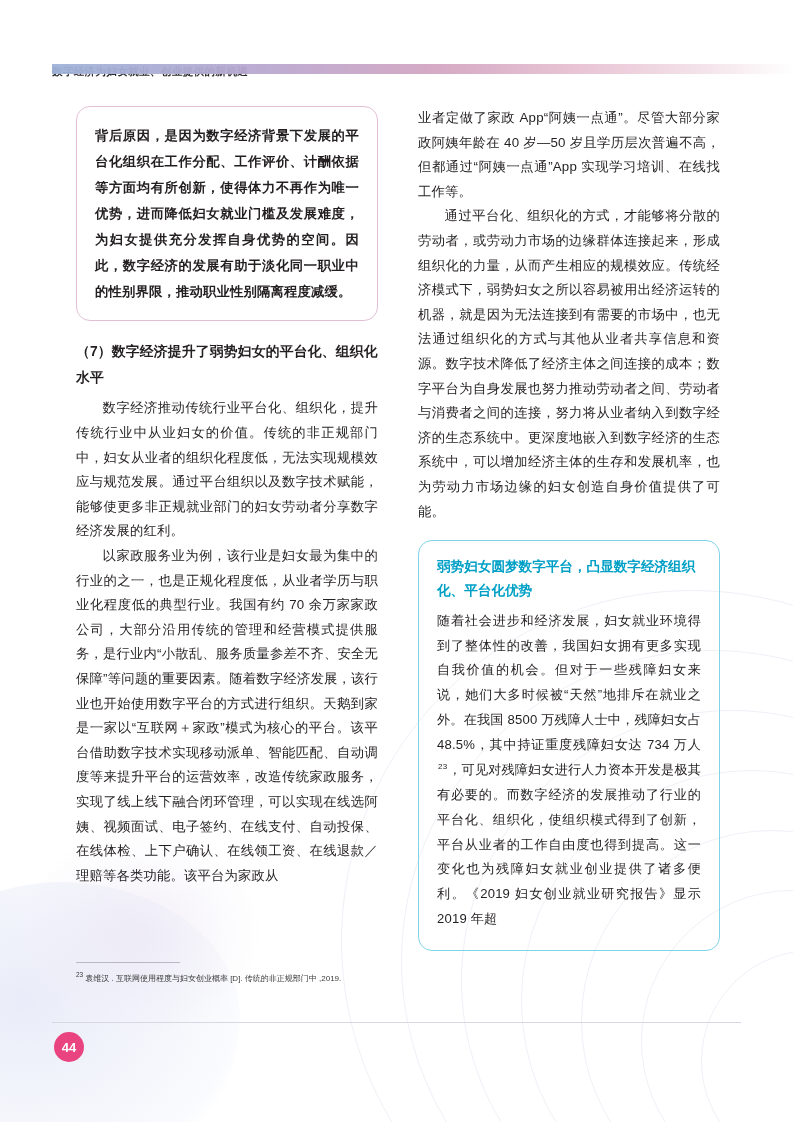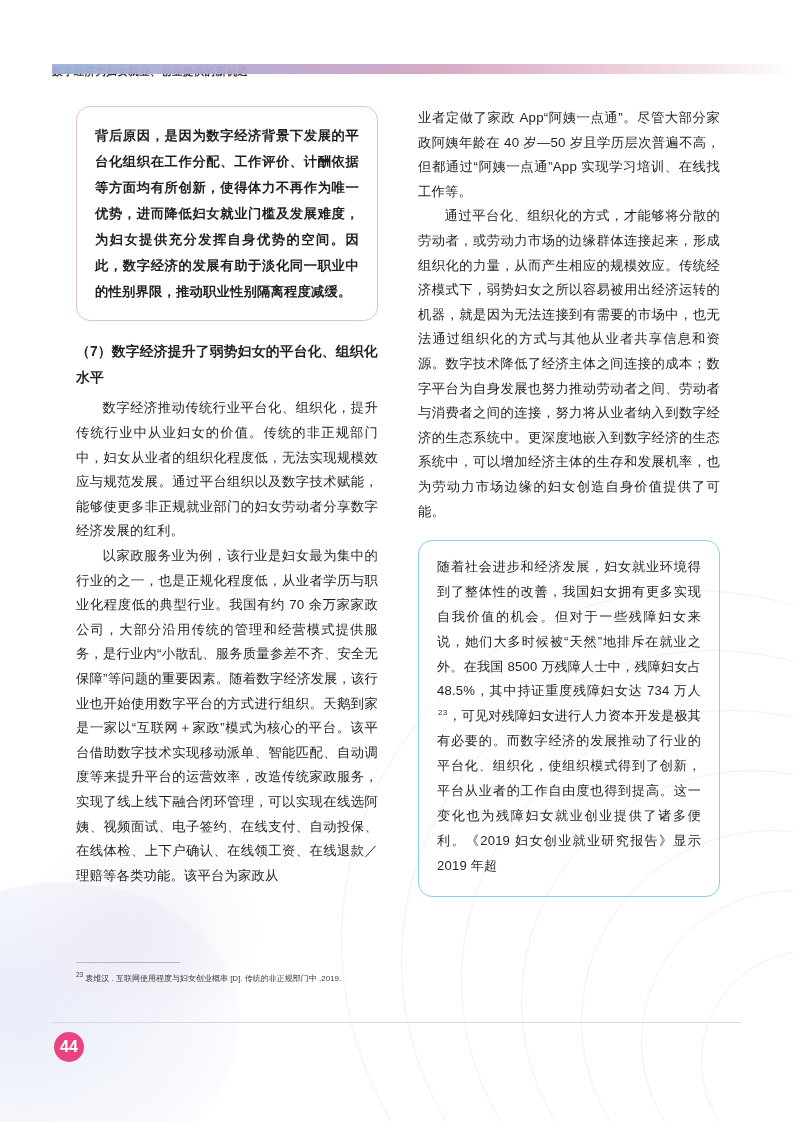--- a/index.html
+++ b/index.html
@@ -189,21 +189,21 @@
   }
   .page-number {
     position: absolute;
     left: 54px;
     top: 1032px;
     width: 30px;
     height: 30px;
     border-radius: 50%;
     background: #e9447f;
     color: #ffffff;
-    font-size: 16px;
+    font-size: 13px;
     font-weight: bold;
     display: flex;
     align-items: center;
     justify-content: center;
   }
 
   sup.ref {
     font-size: 8px;
     vertical-align: super;
     margin: 0 1px;
@@ -243,20 +243,21 @@
     <p class="indent">以家政服务业为例，该行业是妇女最为集中的行业的之一，也是正规化程度低，从业者学历与职业化程度低的典型行业。我国有约 70 余万家家政公司，大部分沿用传统的管理和经营模式提供服务，是行业内“小散乱、服务质量参差不齐、安全无保障”等问题的重要因素。随着数字经济发展，该行业也开始使用数字平台的方式进行组织。天鹅到家是一家以“互联网＋家政”模式为核心的平台。该平台借助数字技术实现移动派单、智能匹配、自动调度等来提升平台的运营效率，改造传统家政服务，实现了线上线下融合闭环管理，可以实现在线选阿姨、视频面试、电子签约、在线支付、自动投保、在线体检、上下户确认、在线领工资、在线退款／理赔等各类功能。该平台为家政从</p>
   </div>
 
   <div class="col col-right">
     <p>业者定做了家政 App“阿姨一点通”。尽管大部分家政阿姨年龄在 40 岁—50 岁且学历层次普遍不高，但都通过“阿姨一点通”App 实现学习培训、在线找工作等。</p>
     <p class="indent">通过平台化、组织化的方式，才能够将分散的劳动者，或劳动力市场的边缘群体连接起来，形成组织化的力量，从而产生相应的规模效应。传统经济模式下，弱势妇女之所以容易被用出经济运转的机器，就是因为无法连接到有需要的市场中，也无法通过组织化的方式与其他从业者共享信息和资源。数字技术降低了经济主体之间连接的成本；数字平台为自身发展也努力推动劳动者之间、劳动者与消费者之间的连接，努力将从业者纳入到数字经济的生态系统中。更深度地嵌入到数字经济的生态系统中，可以增加经济主体的生存和发展机率，也为劳动力市场边缘的妇女创造自身价值提供了可能。</p>
 
     <div class="spacer-16"></div>
 
     <div class="callout blue">
+      <div class="callout-title">弱势妇女圆梦数字平台，凸显数字经济组织化、平台化优势</div>
       <p><span style="display:inline">随着社会进步和经济发展，妇女就业环境得到了整体性的改善，我国妇女拥有更多实现自我价值的机会。但对于一些残障妇女来说，她们大多时候被“天然”地排斥在就业之外。在我国 8500 万残障人士中，残障妇女占 48.5%，其中持证重度残障妇女达 734 万人</span><sup class="ref">23</sup><span>，可见对残障妇女进行人力资本开发是极其有必要的。而数字经济的发展推动了行业的平台化、组织化，使组织模式得到了创新，平台从业者的工作自由度也得到提高。这一变化也为残障妇女就业创业提供了诸多便利。《2019 妇女创业就业研究报告》显示 2019 年超</span></p>
     </div>
   </div>
 </div>
 
 <div class="footnote-wrap">
   <div class="footnote-rule"></div>
   <div class="footnote"><sup>23</sup><span>袁维汉 . 互联网使用程度与妇女创业概率 [D]. 传统的非正规部门中 ,2019.</span></div>
 </div>
 

